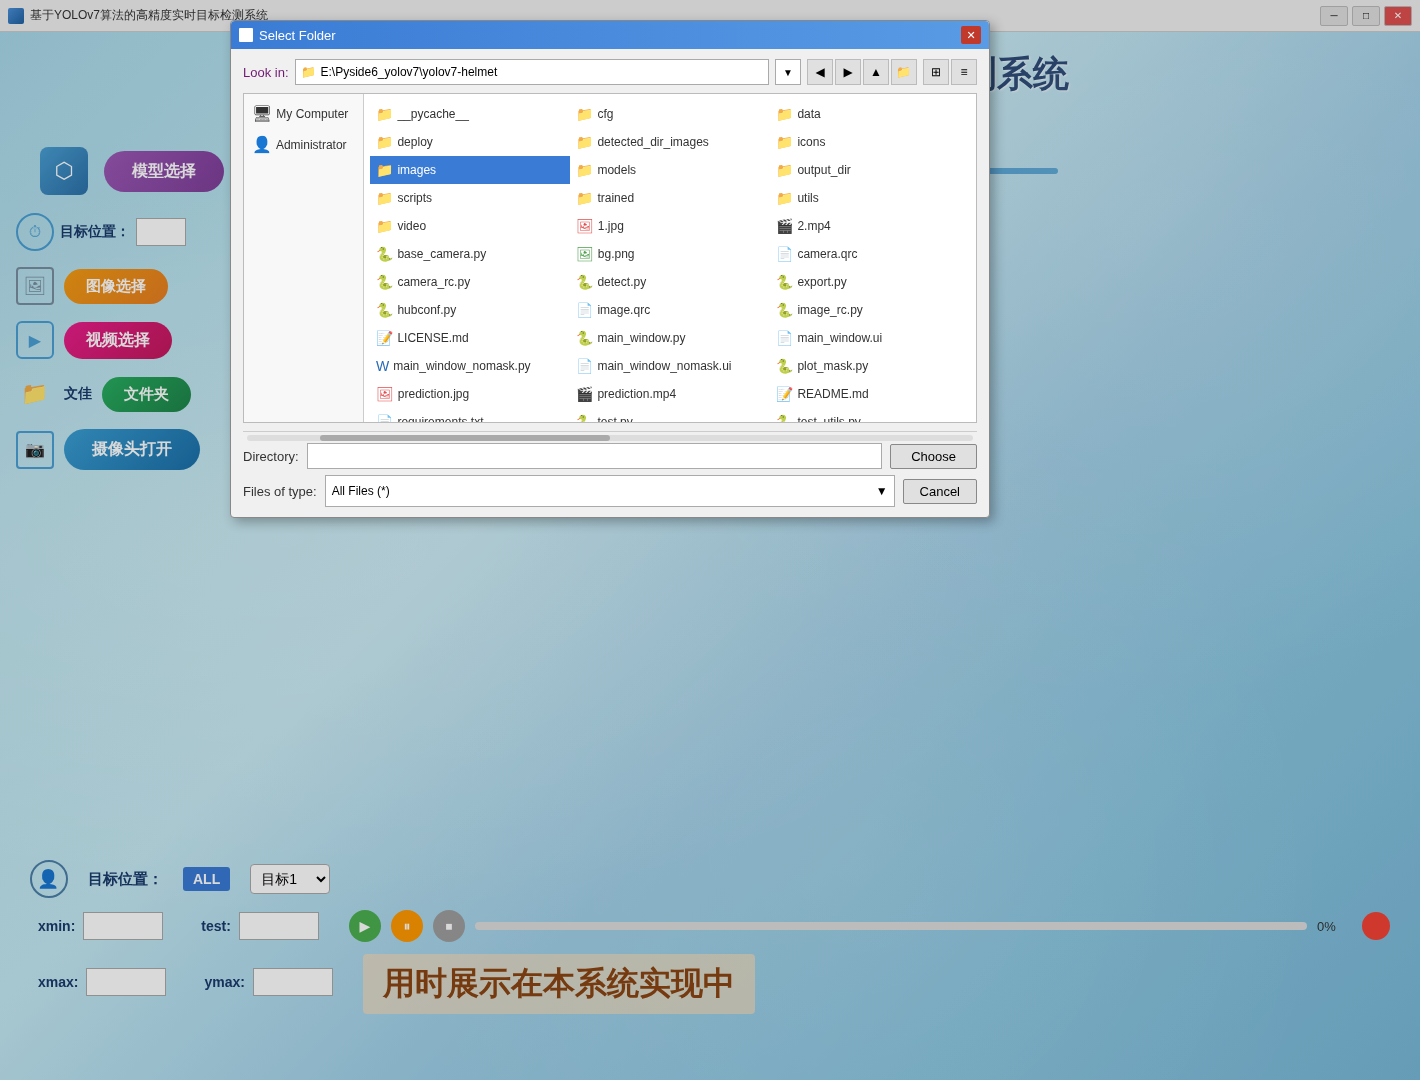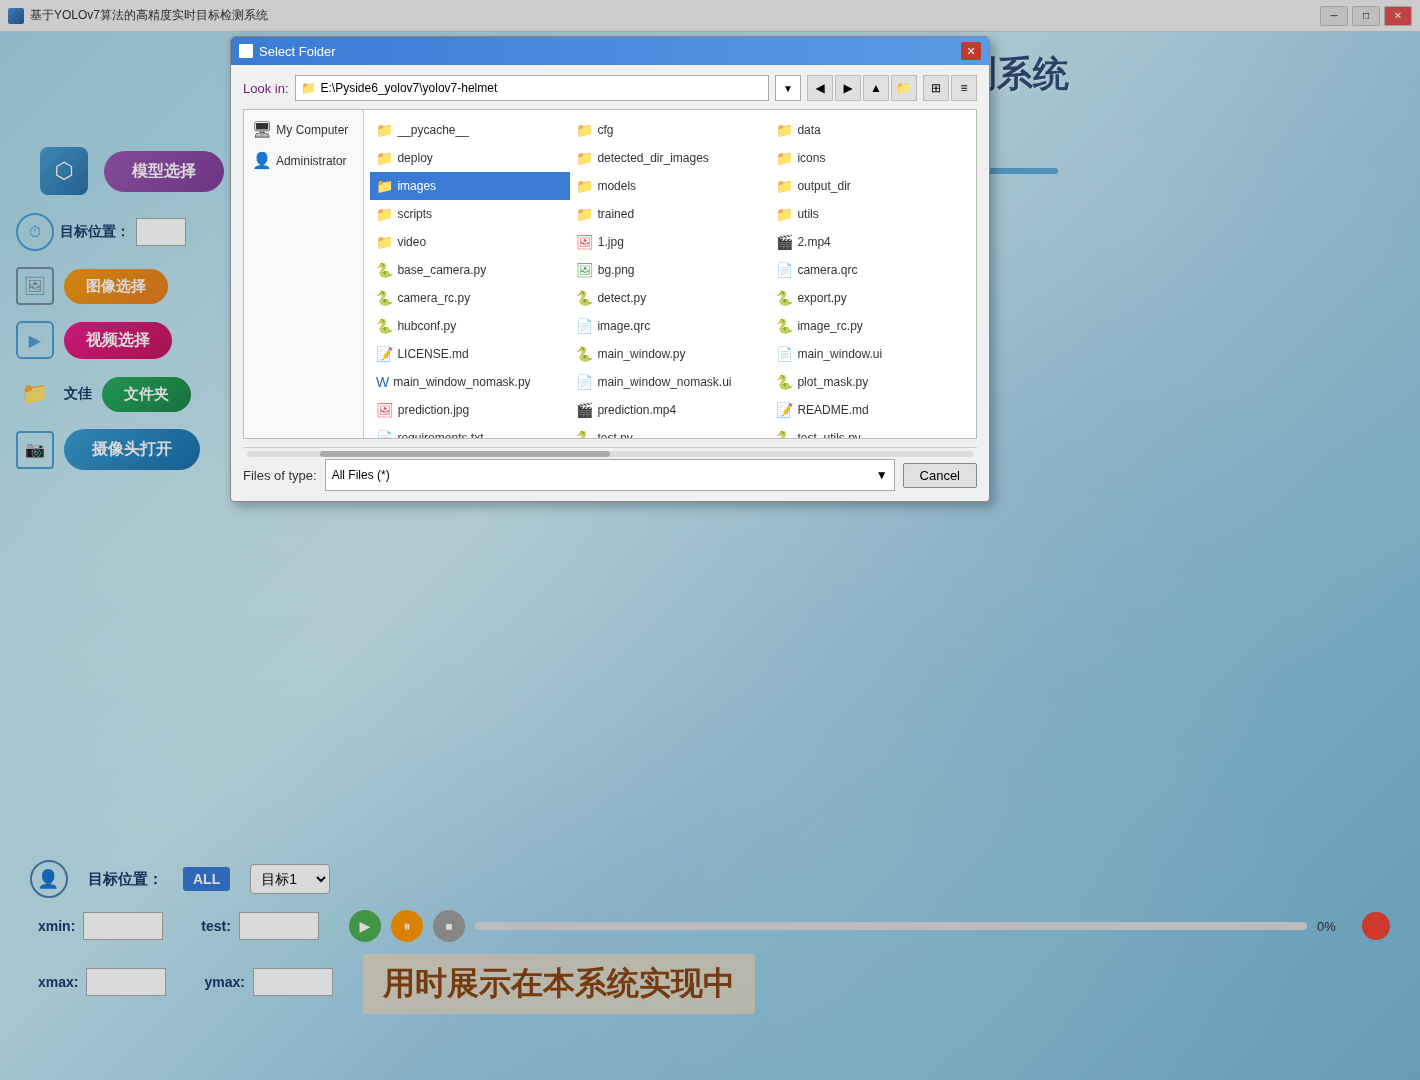--- a/index.html
+++ b/index.html
@@ -295,21 +295,21 @@
       left: 0;
       right: 0;
       bottom: 0;
       background: rgba(0,0,0,0.15);
       z-index: 100;
     }
 
     
     .dialog {
       position: absolute;
-      top: 36px;
+      top: 20px;
       left: 230px;
       width: 760px;
       background: #f0f0f0;
       border: 1px solid #888;
       border-radius: 4px;
       box-shadow: 4px 4px 12px rgba(0,0,0,0.3);
       z-index: 200;
     }
     .dialog-title-bar {
       background: linear-gradient(to right, #3a7bd5, #5a9be5);
@@ -886,20 +886,25 @@
 
         </div>
       </div>
 
       <div class="scrollbar-area">
         <div class="scrollbar-track">
           <div class="scrollbar-thumb"></div>
         </div>
       </div>
 
+      <div class="dir-row">
+        <span class="dir-label">Directory:</span>
+        <input class="dir-input" type="text" style="">
+        <button class="choose-btn">Choose</button>
+      </div>
 
       <div class="type-row">
         <span class="type-label">Files of type:</span>
         <div class="type-select">
           <span>All Files (*)</span>
           <span>▼</span>
         </div>
         <button class="cancel-btn">Cancel</button>
       </div>
     </div>

